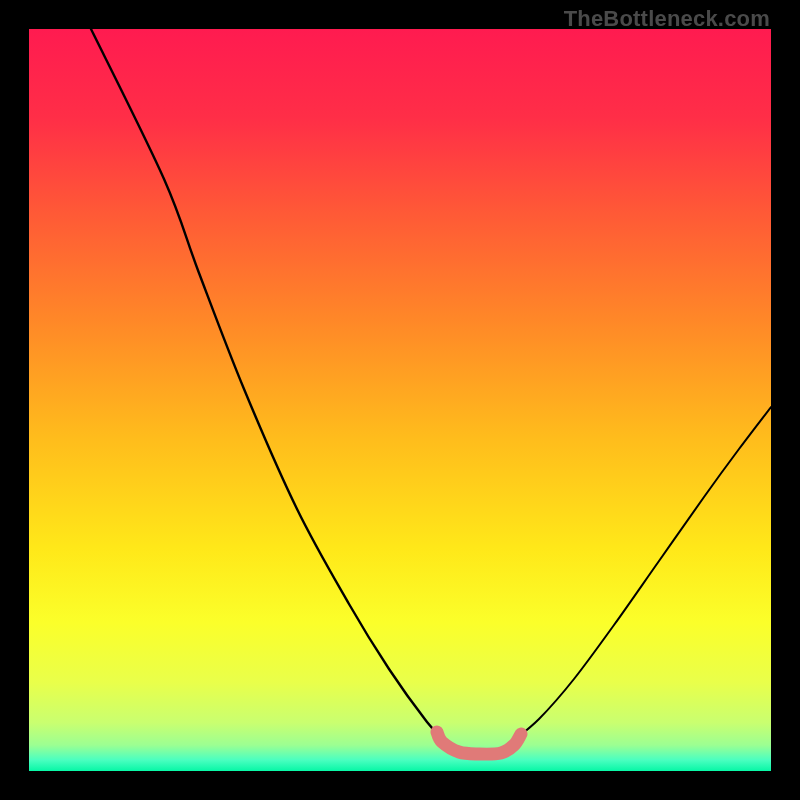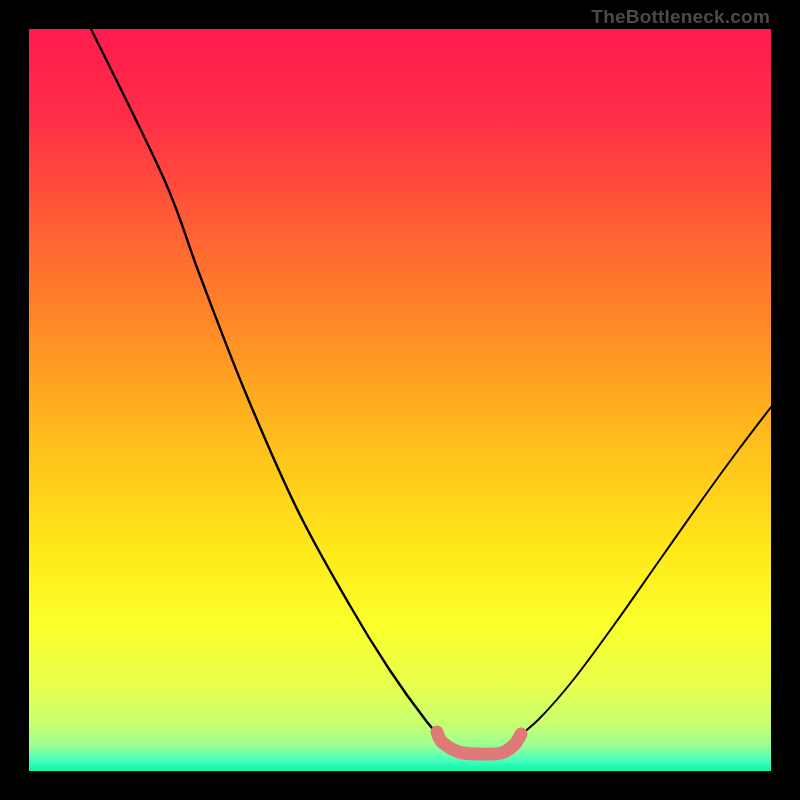--- a/index.html
+++ b/index.html
@@ -28,21 +28,21 @@
   }
   .grad {
     position: absolute;
     inset: 0;
   }
   .watermark {
     position: absolute;
     top: 6px;
     right: 30px;
     font-family: Arial, Helvetica, sans-serif;
-    font-size: 19px;
+    font-size: 22px;
     font-weight: 600;
     color: #4a4a4a;
     letter-spacing: 0.2px;
   }
   svg.curve {
     position: absolute;
     inset: 0;
     width: 742px;
     height: 742px;
   }

